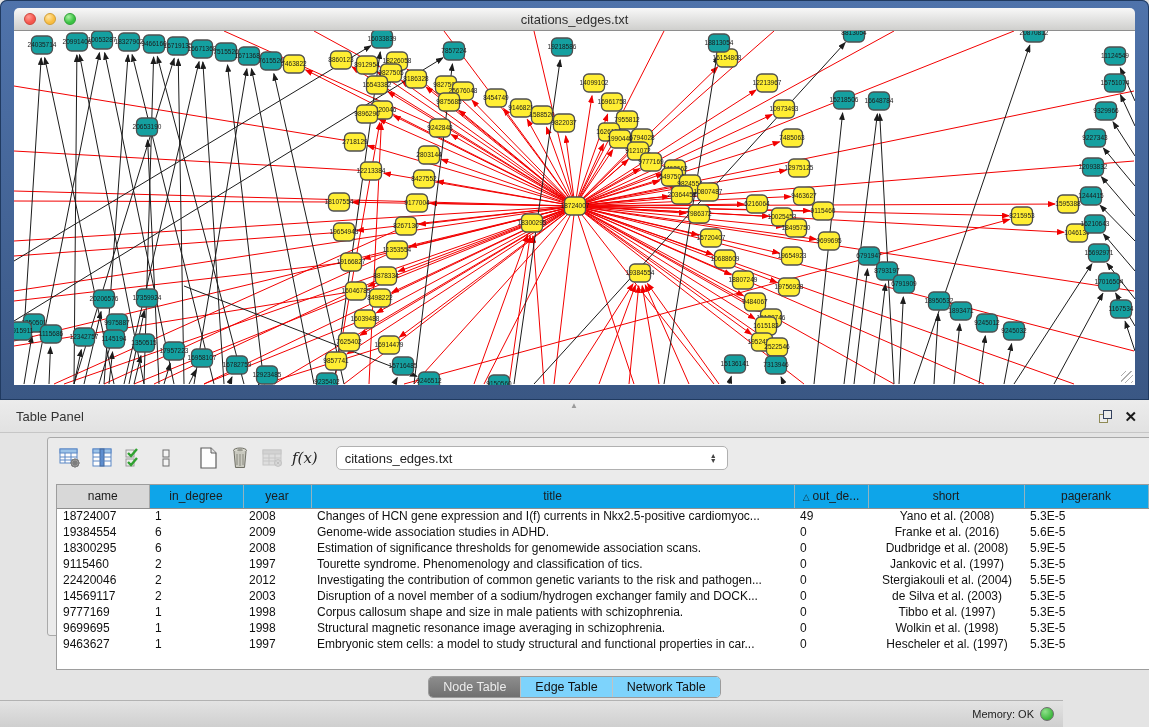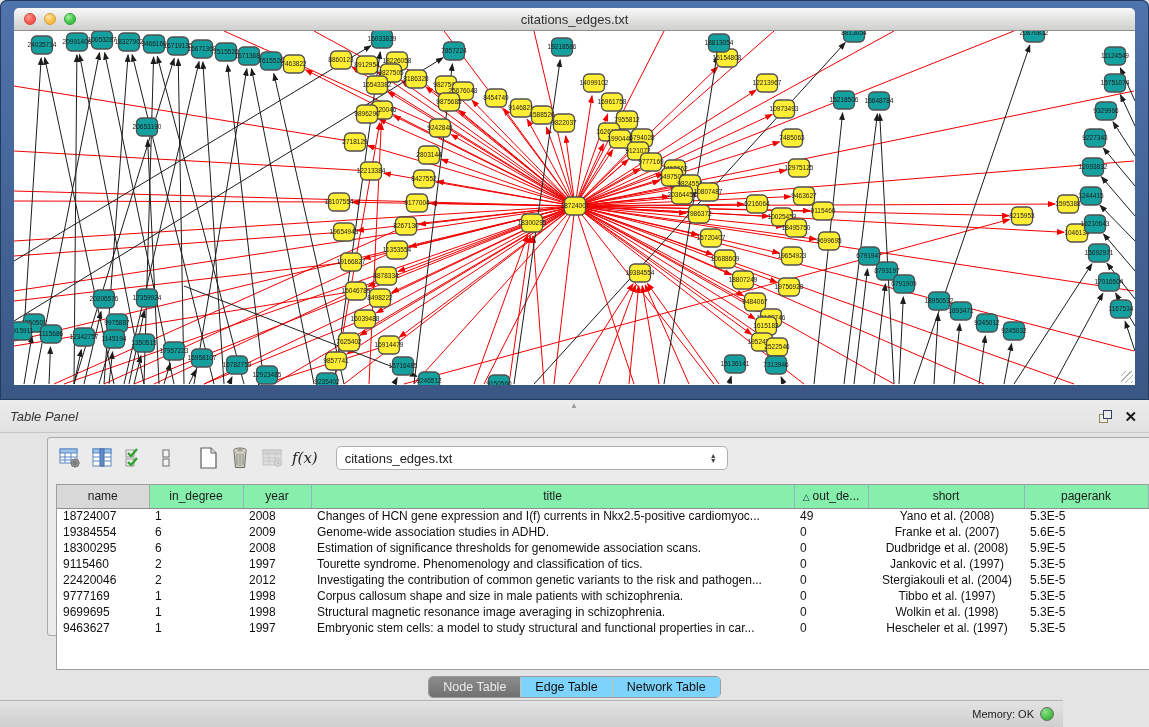--- a/index.html
+++ b/index.html
@@ -21,21 +21,21 @@
   .win-title { position:absolute; left:0; right:0; text-align:center; font-size:13px; color:#2f2f2f; }
   .canvas-wrap { position:relative; width:1121px; height:354px; background:#fff; }
   .canvas-wrap svg { display:block; }
   .resize-grip { position:absolute; right:2px; bottom:2px; width:12px; height:12px; opacity:.55;
     background:repeating-linear-gradient(135deg, transparent 0 3px, #6b6b6b 3px 4px); }
 
   
   .panel-header { position:absolute; left:0; top:400px; width:1149px; height:33px;
     background:linear-gradient(#ececec,#e2e2e2); border-bottom:1px solid #c6c6c6;
     display:flex; align-items:center; }
-  .panel-title { font-size:13px; color:#333; margin-left:10px; flex:1;font-style:italic; }
+  .panel-title { font-size:13px; color:#333; margin-left:16px; flex:1; }
   .collapse-handle { position:absolute; left:570px; top:1px; font-size:8px; color:#9a9a9a; }
   .panel-icons { display:flex; align-items:center; gap:12px; margin-right:12px; }
   .float-icon { position:relative; width:13px; height:13px; }
   .float-icon .sq1 { position:absolute; left:0; bottom:0; width:9px; height:9px; border:1px solid #8f8a55; background:#ececec; }
   .float-icon .sq2 { position:absolute; right:0; top:0; width:9px; height:9px; border:1px solid #33415e; background:#ececec; }
   .close-x { font-size:15px; font-weight:bold; color:#1a1a1a; line-height:1; cursor:default; }
 
   .panel-body { position:absolute; left:6px; top:437px; width:1137px; height:199px;
     background:#ebebeb; border:1px solid #a9a9a9; border-radius:3px;margin-left:41px; }
   .tbl-toolbar { display:flex; align-items:center; height:40px; padding:0 8px; }
@@ -43,21 +43,21 @@
   .tbtn svg { display:block; }
   .fx { font-family:"DejaVu Serif", serif; font-style:italic; font-size:15px; color:#222; margin:0 6px 0 2px; }
   .dropdown { width:392px; height:24px; background:#fff; border:1px solid #b0b0b0; border-radius:5px;
     margin-left:12px; display:flex; align-items:center; padding:0 8px; position:relative; }
   .dropdown .val { font-size:13px; color:#222; flex:1; }
   .spin { display:flex; flex-direction:column; line-height:5px; font-size:7px; color:#444; margin-right:2px; }
 
   .tbl-wrap { position:absolute; left:8px; top:46px; width:1127px; height:186px;
     background:#fff; border:1px solid #9d9d9d; overflow:hidden; }
   table.grid { border-collapse:collapse; table-layout:fixed; width:1091px; font-size:12px; }
-  table.grid th { height:23px; background:#86efac; border-right:1px solid #93b3bf; border-bottom:1px solid #8f8f8f;
+  table.grid th { height:23px; background:#0ea5e9; border-right:1px solid #93b3bf; border-bottom:1px solid #8f8f8f;
     font-weight:normal; color:#1c1c1c; text-align:center; overflow:hidden; white-space:nowrap; }
   table.grid th.selcol { background:#d8d8d8; border-right:1px solid #a8a8a8; }
   table.grid td { height:16px; padding:0 4px 0 6px; color:#101010; white-space:nowrap; overflow:hidden;
     text-overflow:clip; }
   table.grid col.c-name  { width:92px; }
   table.grid col.c-indeg { width:94px; }
   table.grid col.c-year  { width:68px; }
   table.grid col.c-title { width:483px; }
   table.grid col.c-outde { width:74px; }
   table.grid col.c-short { width:156px; }
@@ -668,21 +668,21 @@
             <td>49</td>
             <td class="ctr">Yano et al. (2008)</td>
             <td>5.3E-5</td>
           </tr>
           <tr>
             <td>19384554</td>
             <td>6</td>
             <td>2009</td>
             <td>Genome-wide association studies in ADHD.</td>
             <td>0</td>
-            <td class="ctr">Franke et al. (2007)</td>
+            <td class="ctr">Franke et al. (2016)</td>
             <td>5.6E-5</td>
           </tr>
           <tr>
             <td>18300295</td>
             <td>6</td>
             <td>2008</td>
             <td>Estimation of significance thresholds for genomewide association scans.</td>
             <td>0</td>
             <td class="ctr">Dudbridge et al. (2008)</td>
             <td>5.9E-5</td>
@@ -699,20 +699,29 @@
           <tr>
             <td>22420046</td>
             <td>2</td>
             <td>2012</td>
             <td>Investigating the contribution of common genetic variants to the risk and pathogen...</td>
             <td>0</td>
             <td class="ctr">Stergiakouli et al. (2004)</td>
             <td>5.5E-5</td>
           </tr>
           <tr>
+            <td>14569117</td>
+            <td>2</td>
+            <td>2003</td>
+            <td>Disruption of a novel member of a sodium/hydrogen exchanger family and DOCK...</td>
+            <td>0</td>
+            <td class="ctr">de Silva et al. (2003)</td>
+            <td>5.3E-5</td>
+          </tr>
+          <tr>
             <td>9777169</td>
             <td>1</td>
             <td>1998</td>
             <td>Corpus callosum shape and size in male patients with schizophrenia.</td>
             <td>0</td>
             <td class="ctr">Tibbo et al. (1997)</td>
             <td>5.3E-5</td>
           </tr>
           <tr>
             <td>9699695</td>

